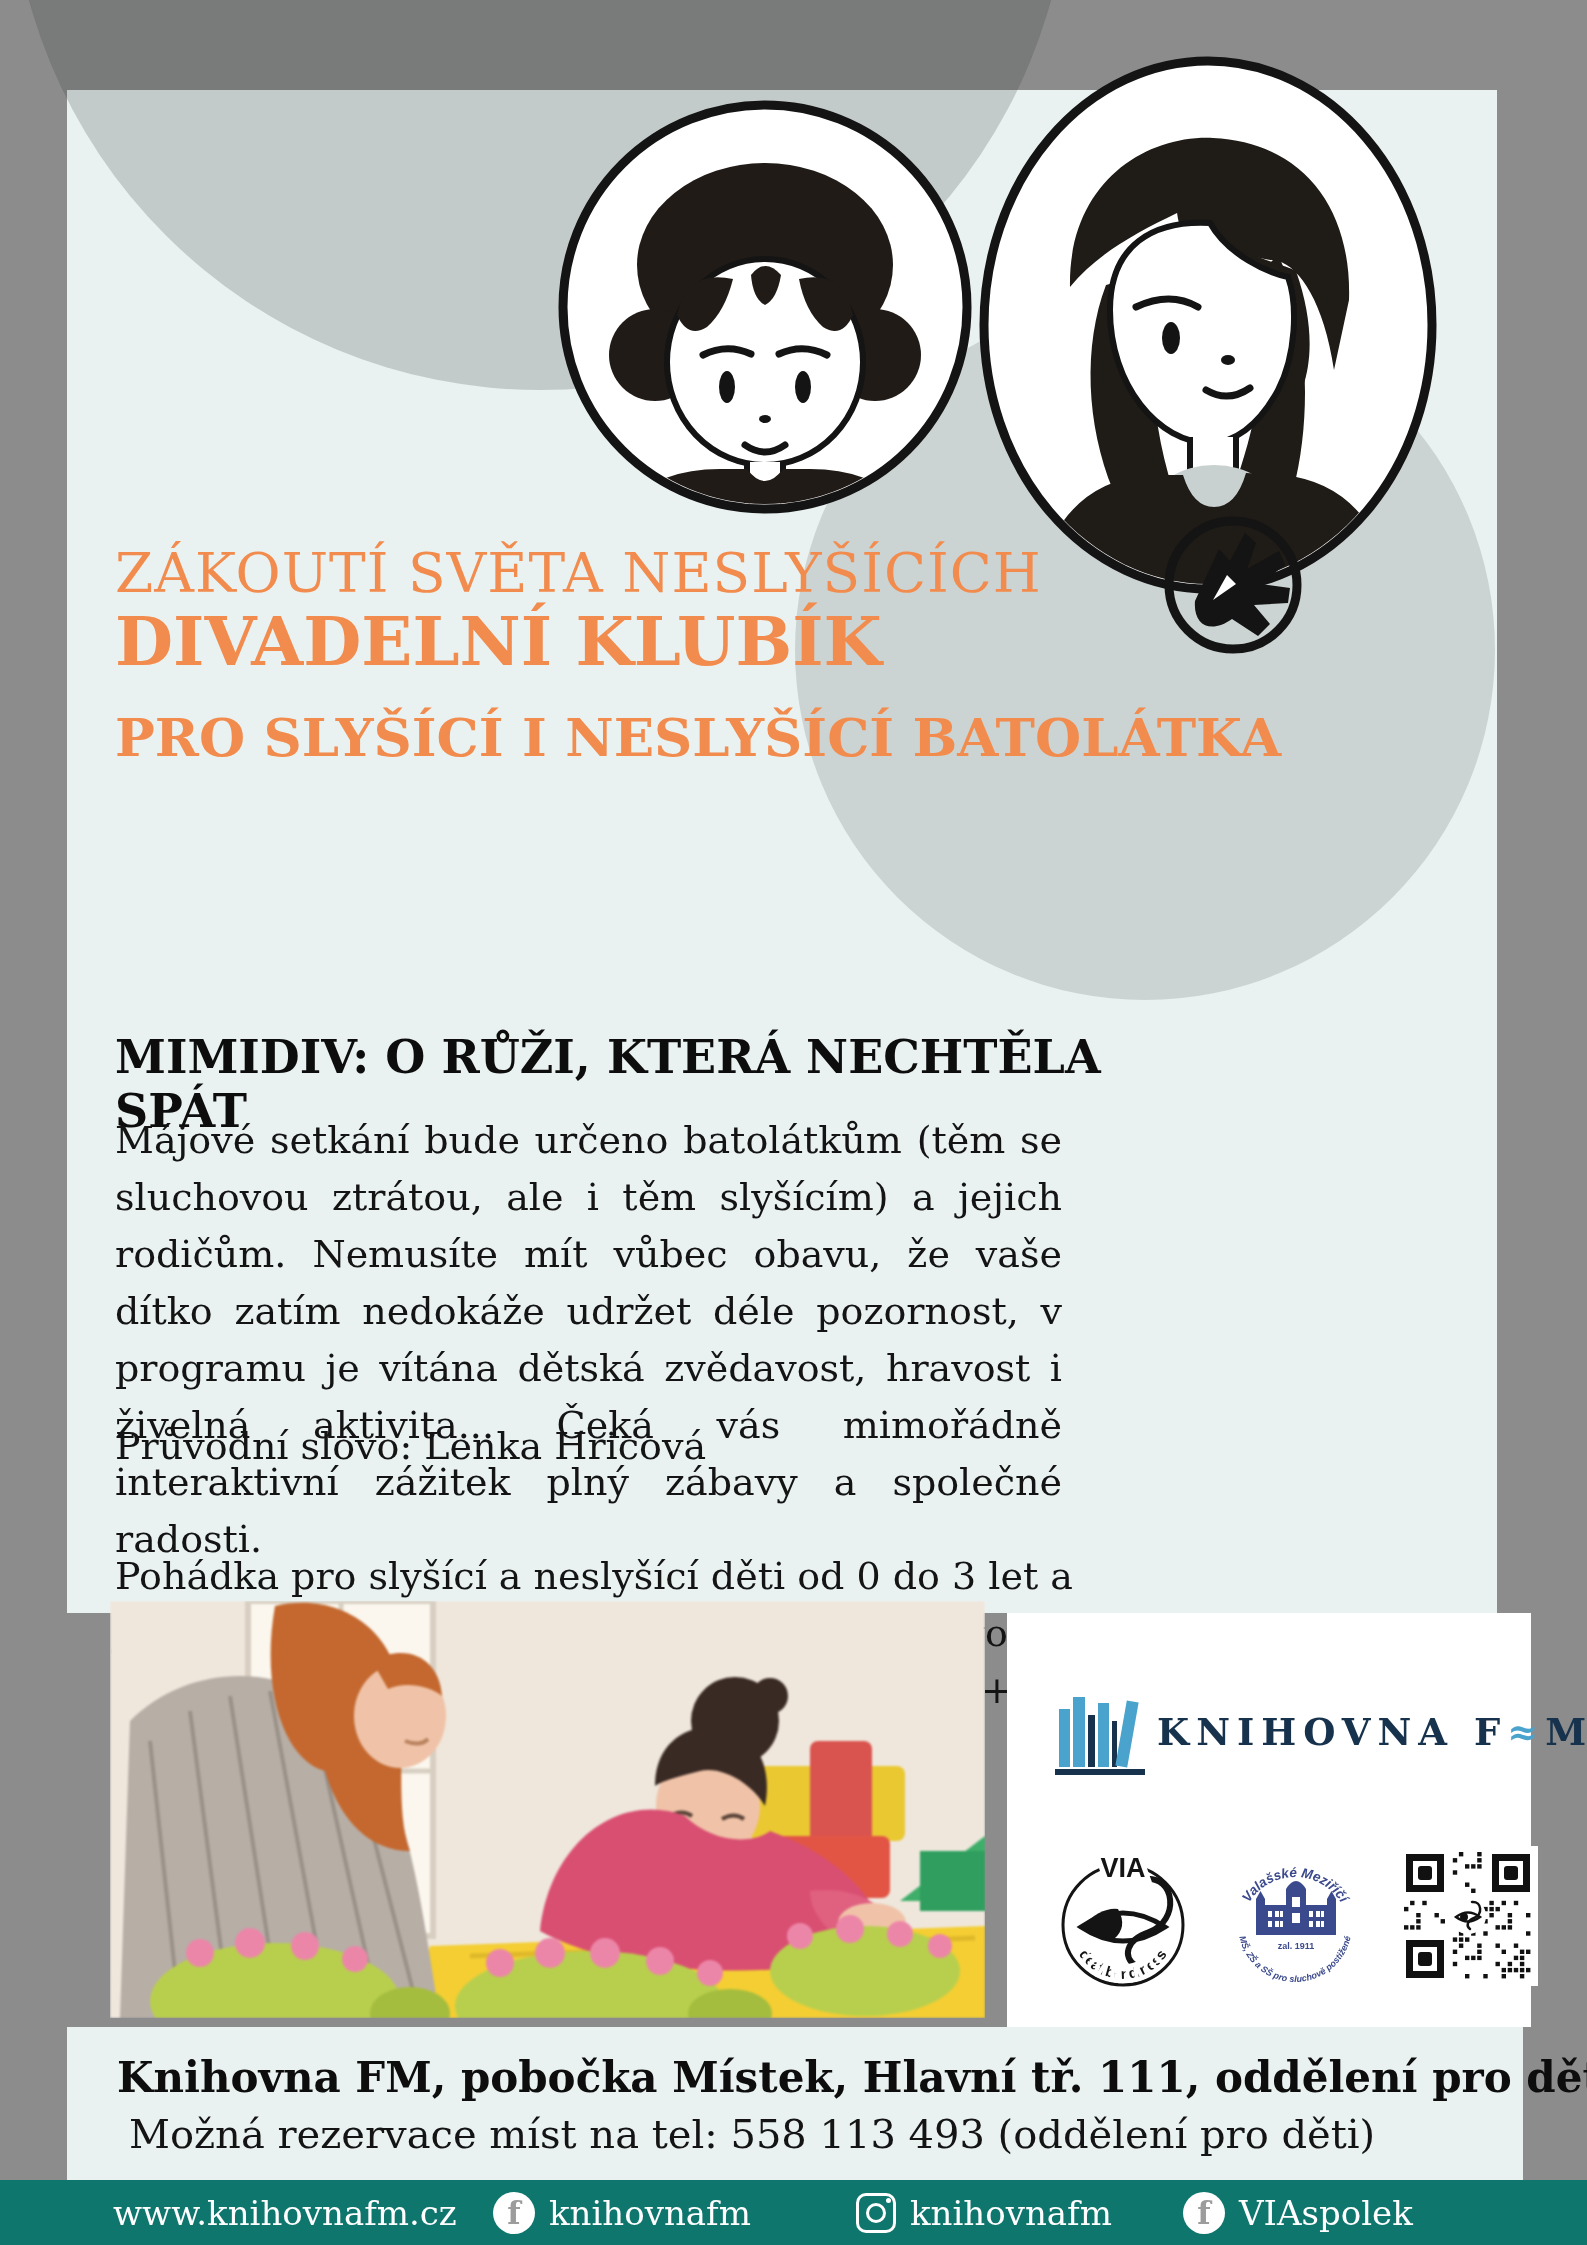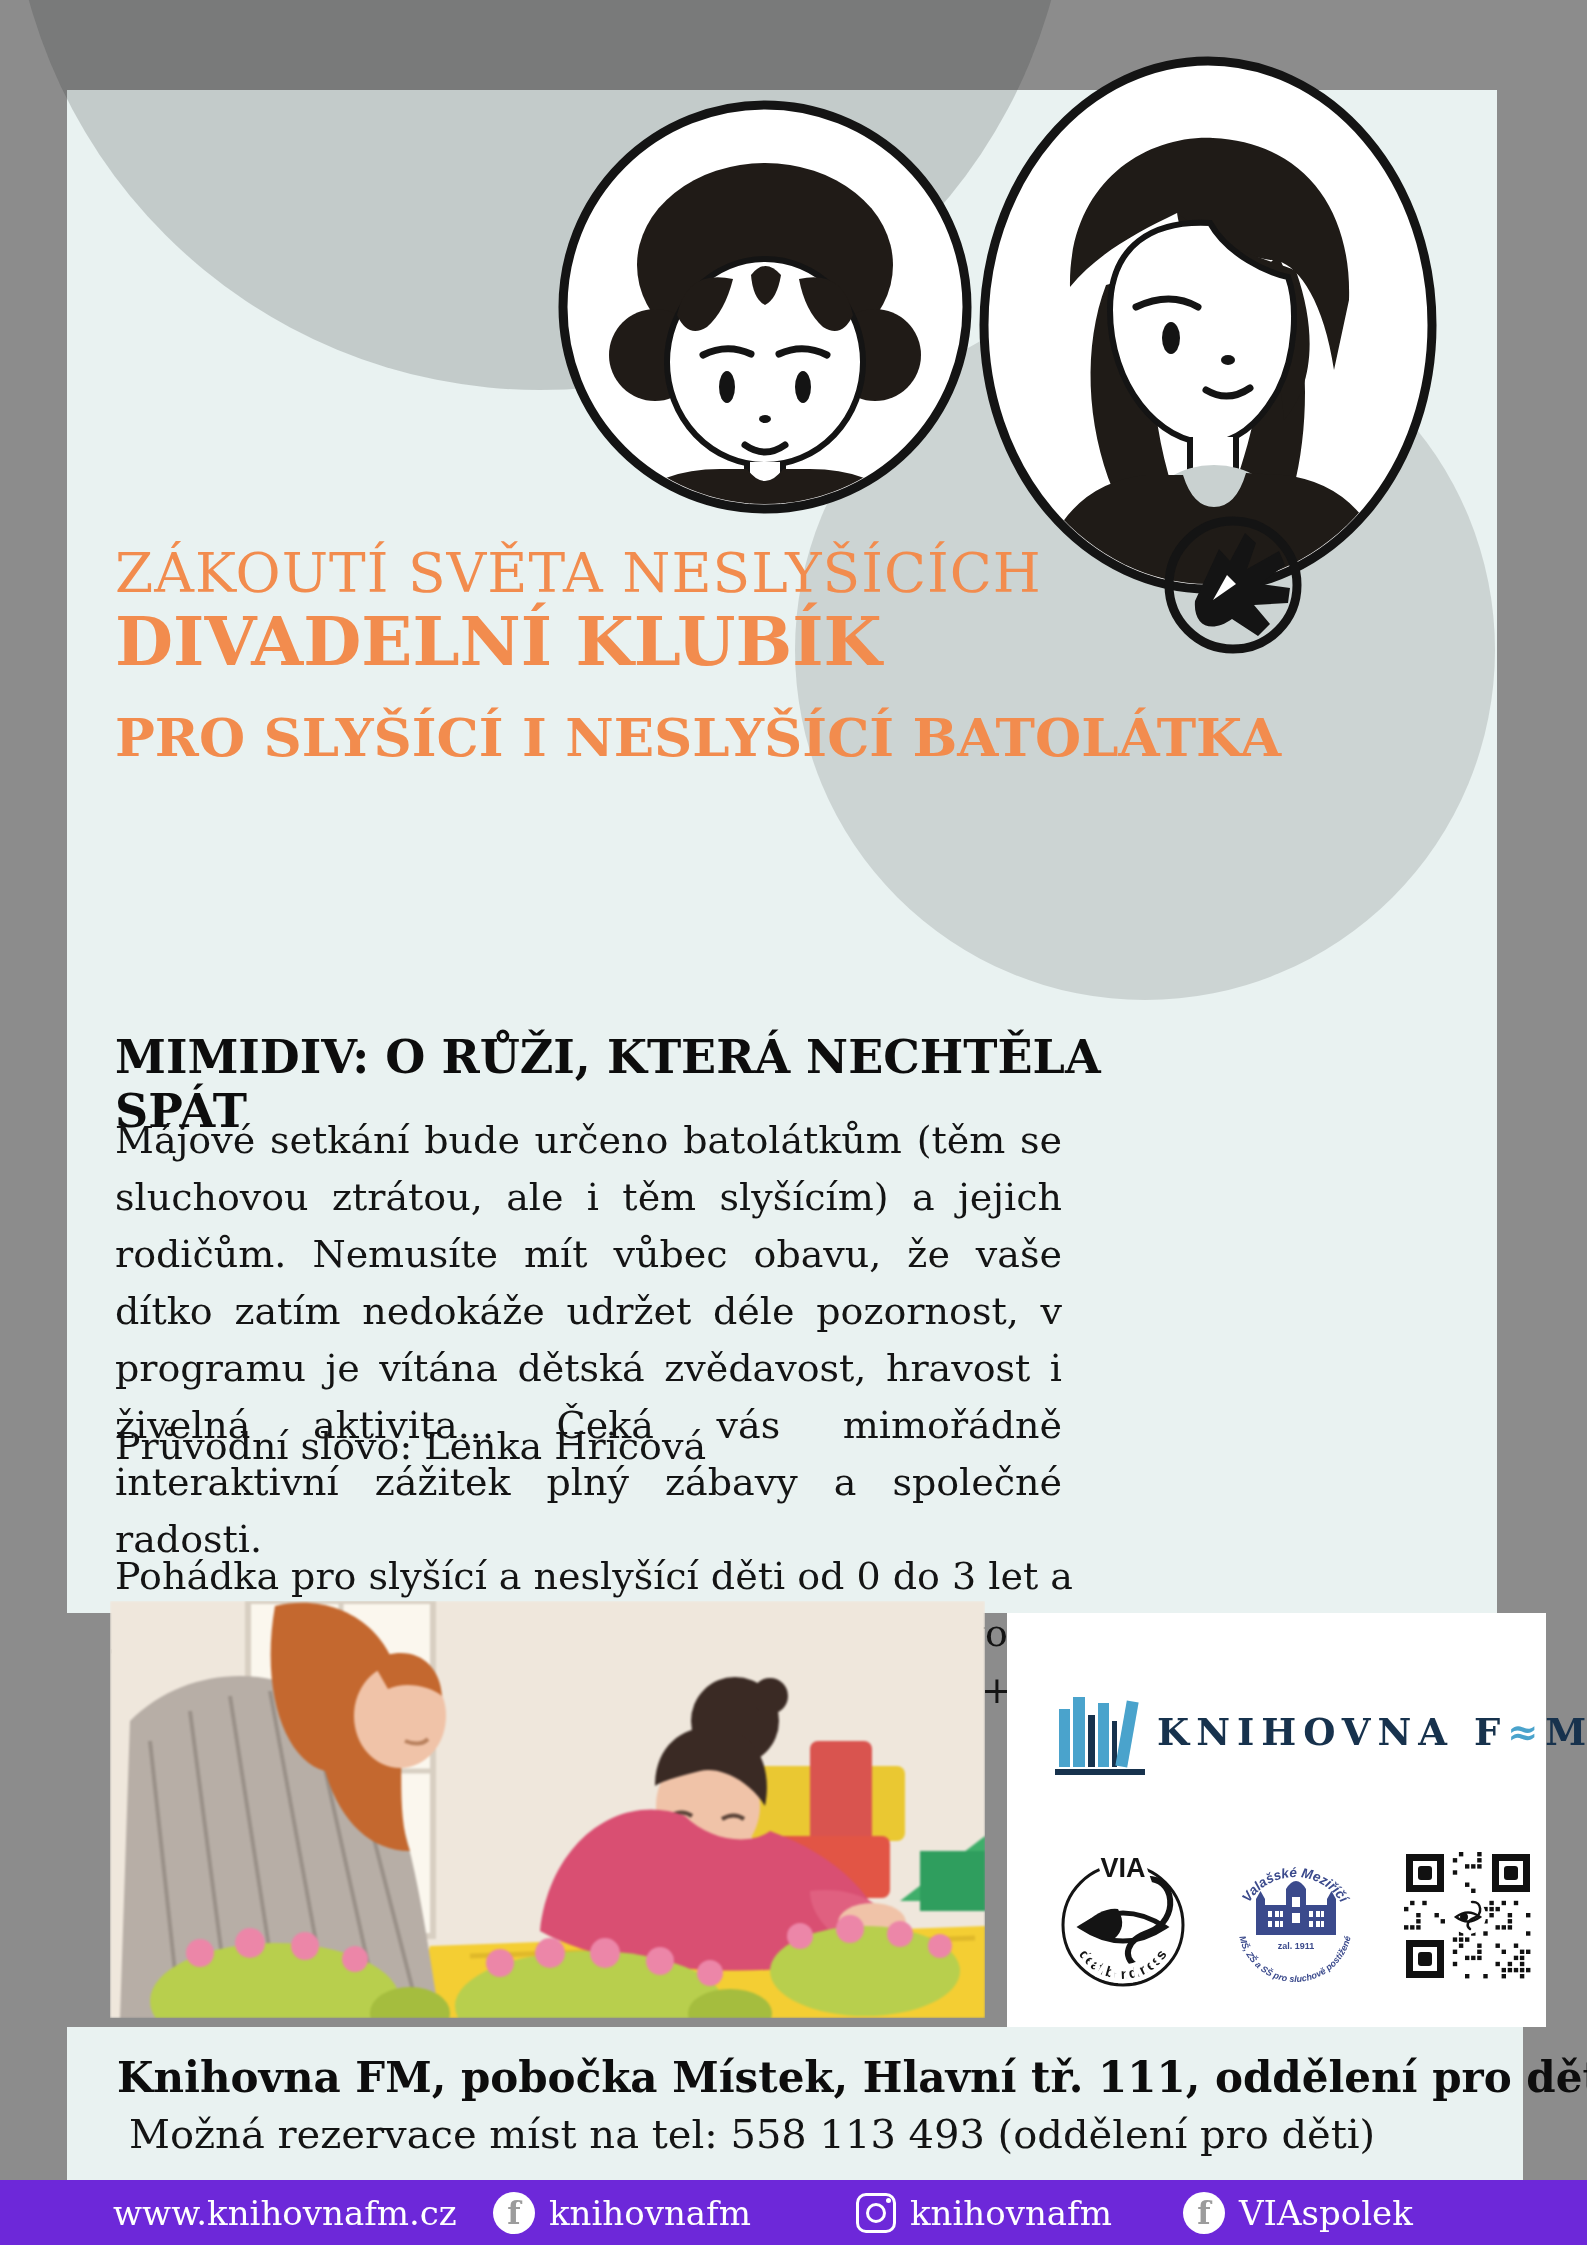--- a/index.html
+++ b/index.html
@@ -23,29 +23,29 @@
   .body-par{left:115px;top:1112px;width:947px;font-size:38px;line-height:57px;text-align:justify;color:#141414;}
   .program-par{left:115px;top:1418px;width:947px;font-size:38px;line-height:57px;color:#141414;}
   .note-par{left:115px;top:1548px;width:990px;font-size:38px;line-height:57px;color:#141414;}
   
   .badge-text{left:1330px;top:517px;width:230px;font-family:"Liberation Sans", sans-serif;
               font-size:41px;line-height:53px;color:#161616;}
   
   .photo{left:110px;top:1601px;width:875px;height:417px;overflow:hidden;}
   .photo svg{filter:blur(0.8px);}
   
-  .logo-panel{left:1007px;top:1613px;width:524px;height:414px;background:#ffffff;padding-left:15px;}
+  .logo-panel{left:1007px;top:1613px;width:524px;height:414px;background:#ffffff;}
   .lib-logo-text{left:150px;top:97px;font-size:37px;font-weight:bold;letter-spacing:7px;color:#17324d;white-space:nowrap;}
   .lib-logo-text .approx{color:#4aa3cc;}
   
   .address-bar{left:67px;top:2027px;width:1456px;height:153px;background:#e9f2f1;}
   .addr1{left:50px;top:26px;font-size:42px;font-weight:bold;color:#0d0d0d;white-space:nowrap;}
   .addr2{left:62px;top:84px;font-size:40px;color:#141414;white-space:nowrap;}
   
-  .footer{left:0;top:2180px;width:1587px;height:65px;background:#6d28d9;color:#ffffff;}
+  .footer{left:0;top:2180px;width:1587px;height:65px;background:#0f766e;color:#ffffff;}
   .footer .item{position:absolute;top:0;height:65px;display:flex;align-items:center;gap:14px;
                 font-size:34px;color:#fff;}
   .fb-icon{display:inline-flex;width:42px;height:42px;border-radius:50%;background:#fff;color:#9c9c9c;
            align-items:center;justify-content:center;font-weight:bold;font-size:31px;font-family:"DejaVu Serif",serif;}
   .ig-icon{display:inline-block;width:34px;height:34px;border:3px solid #fff;border-radius:10px;position:relative;}
   .ig-icon::before{content:"";position:absolute;left:7px;top:7px;width:14px;height:14px;border:3px solid #fff;border-radius:50%;}
   .ig-icon::after{content:"";position:absolute;right:2px;top:2px;width:5px;height:5px;background:#fff;border-radius:50%;}
   svg text{font-family:"Liberation Sans", sans-serif;}
 </style>
 </head>

